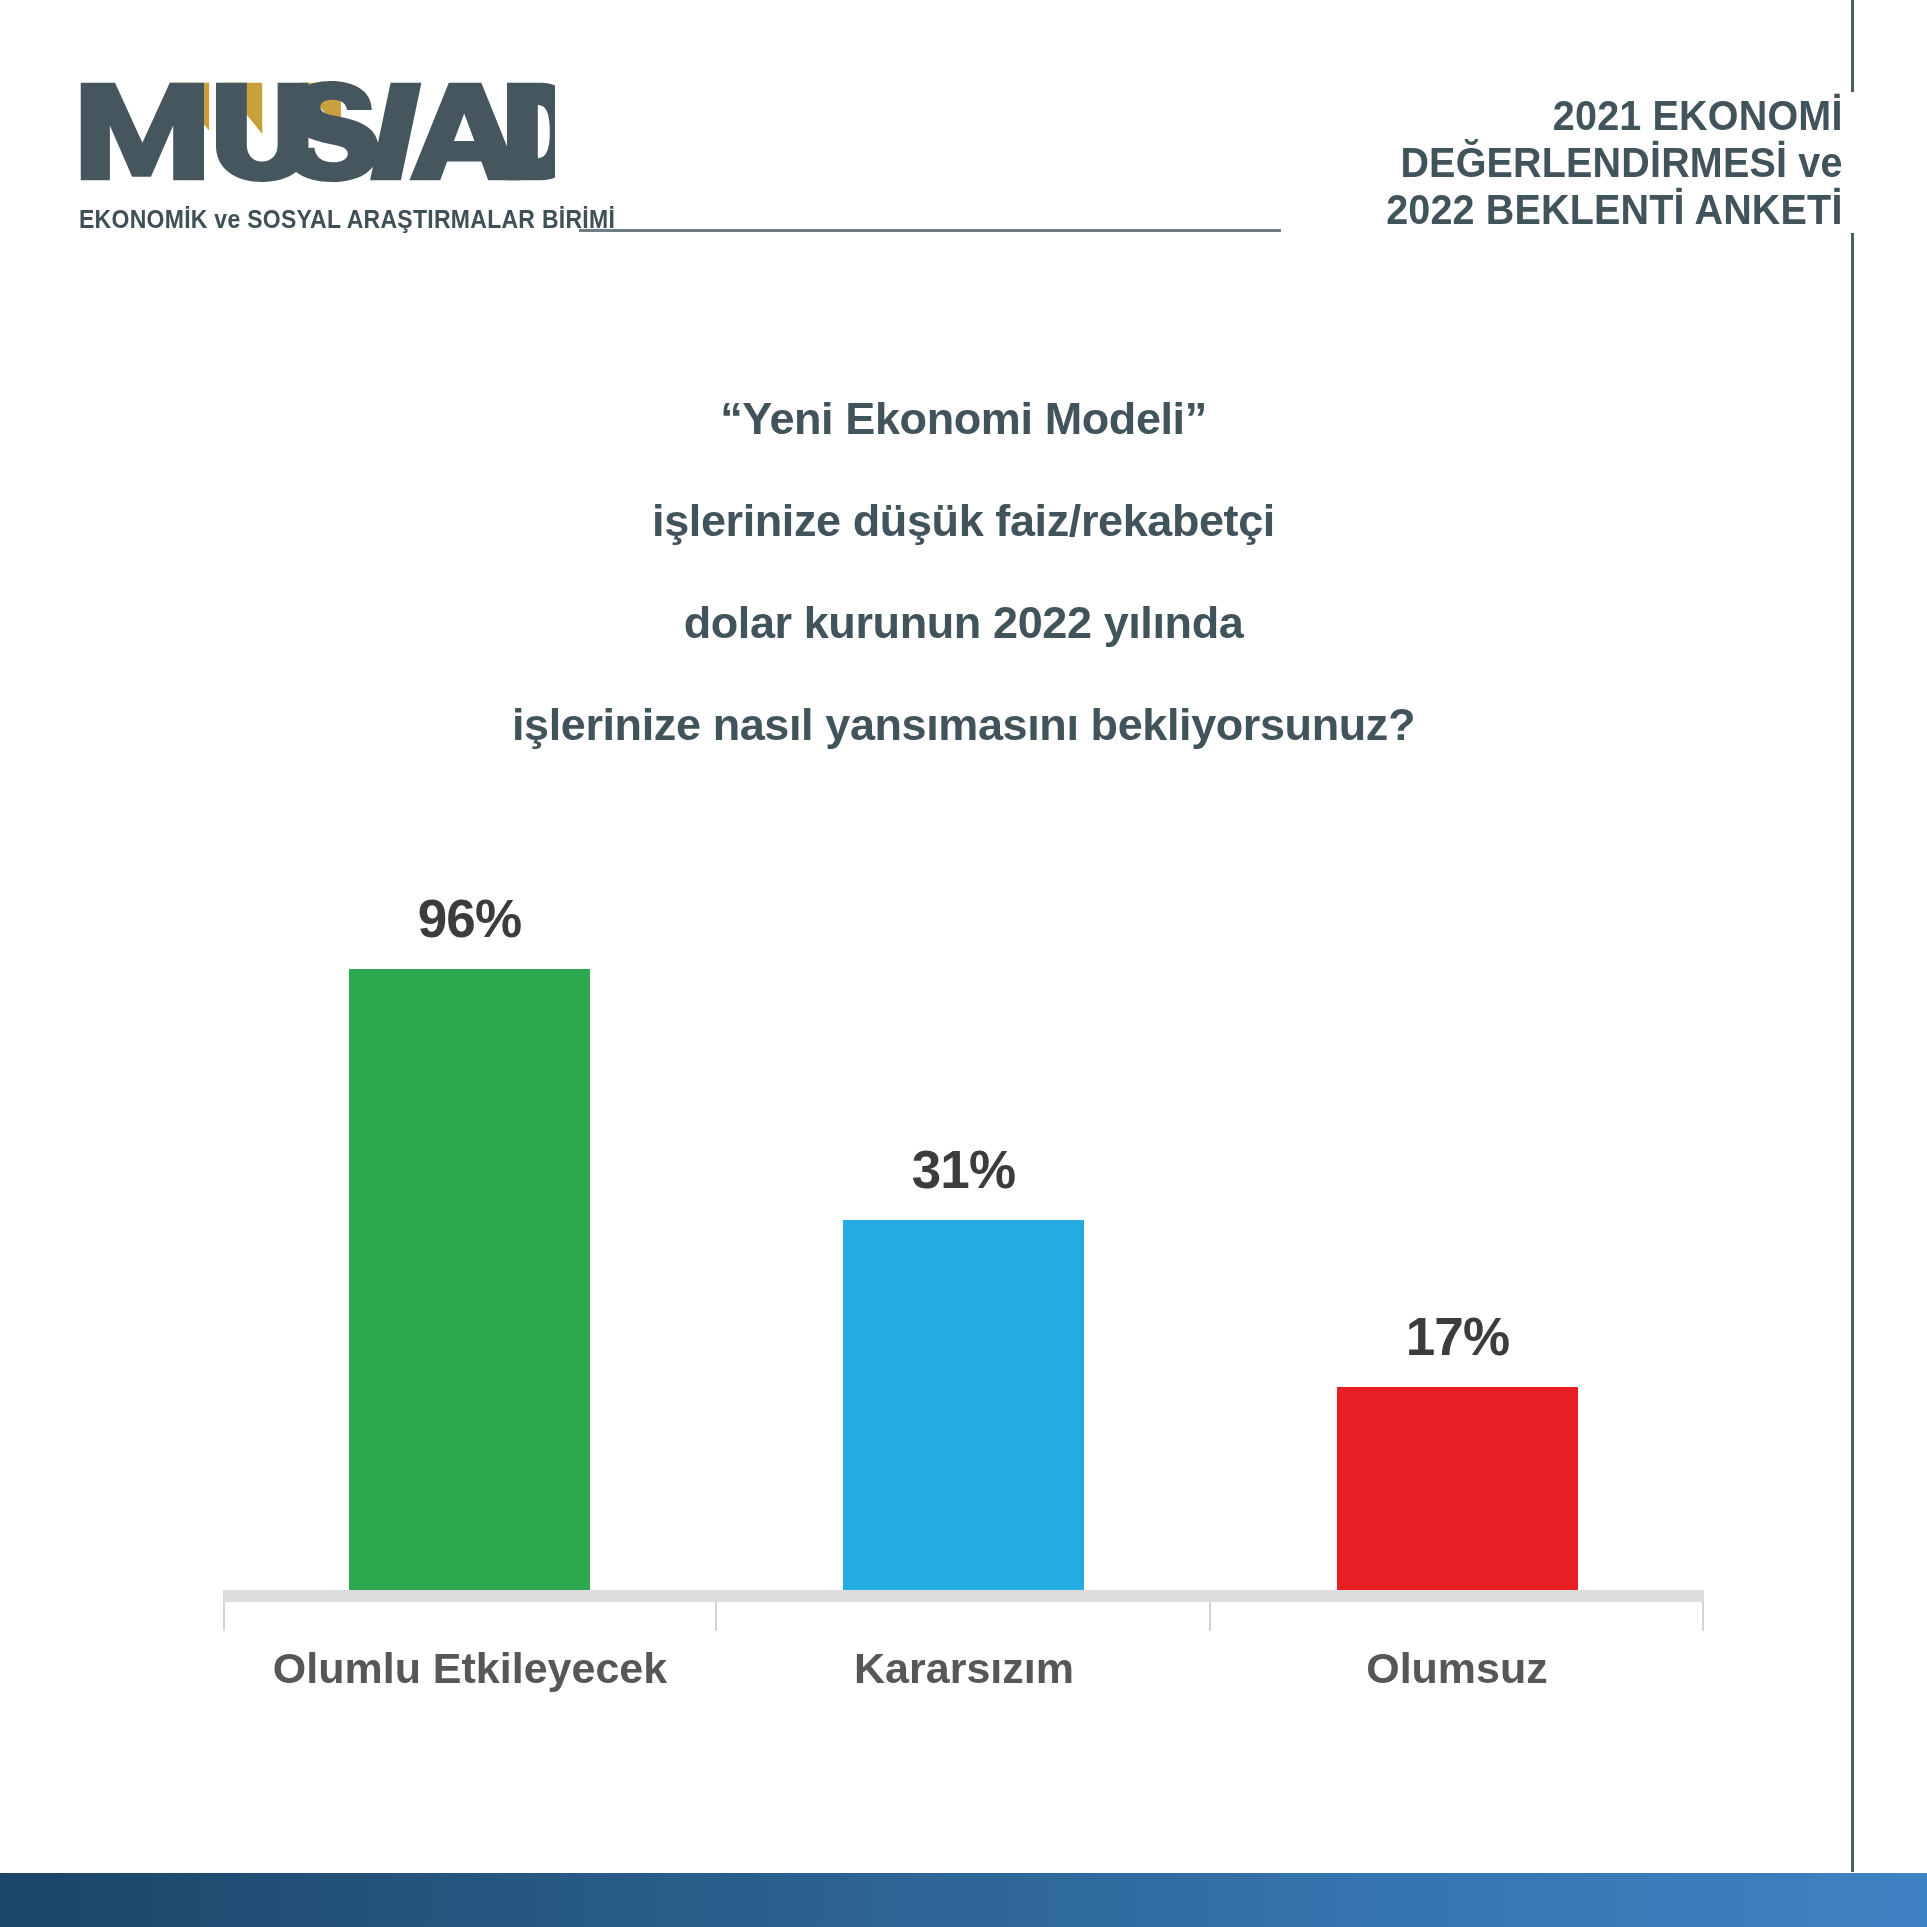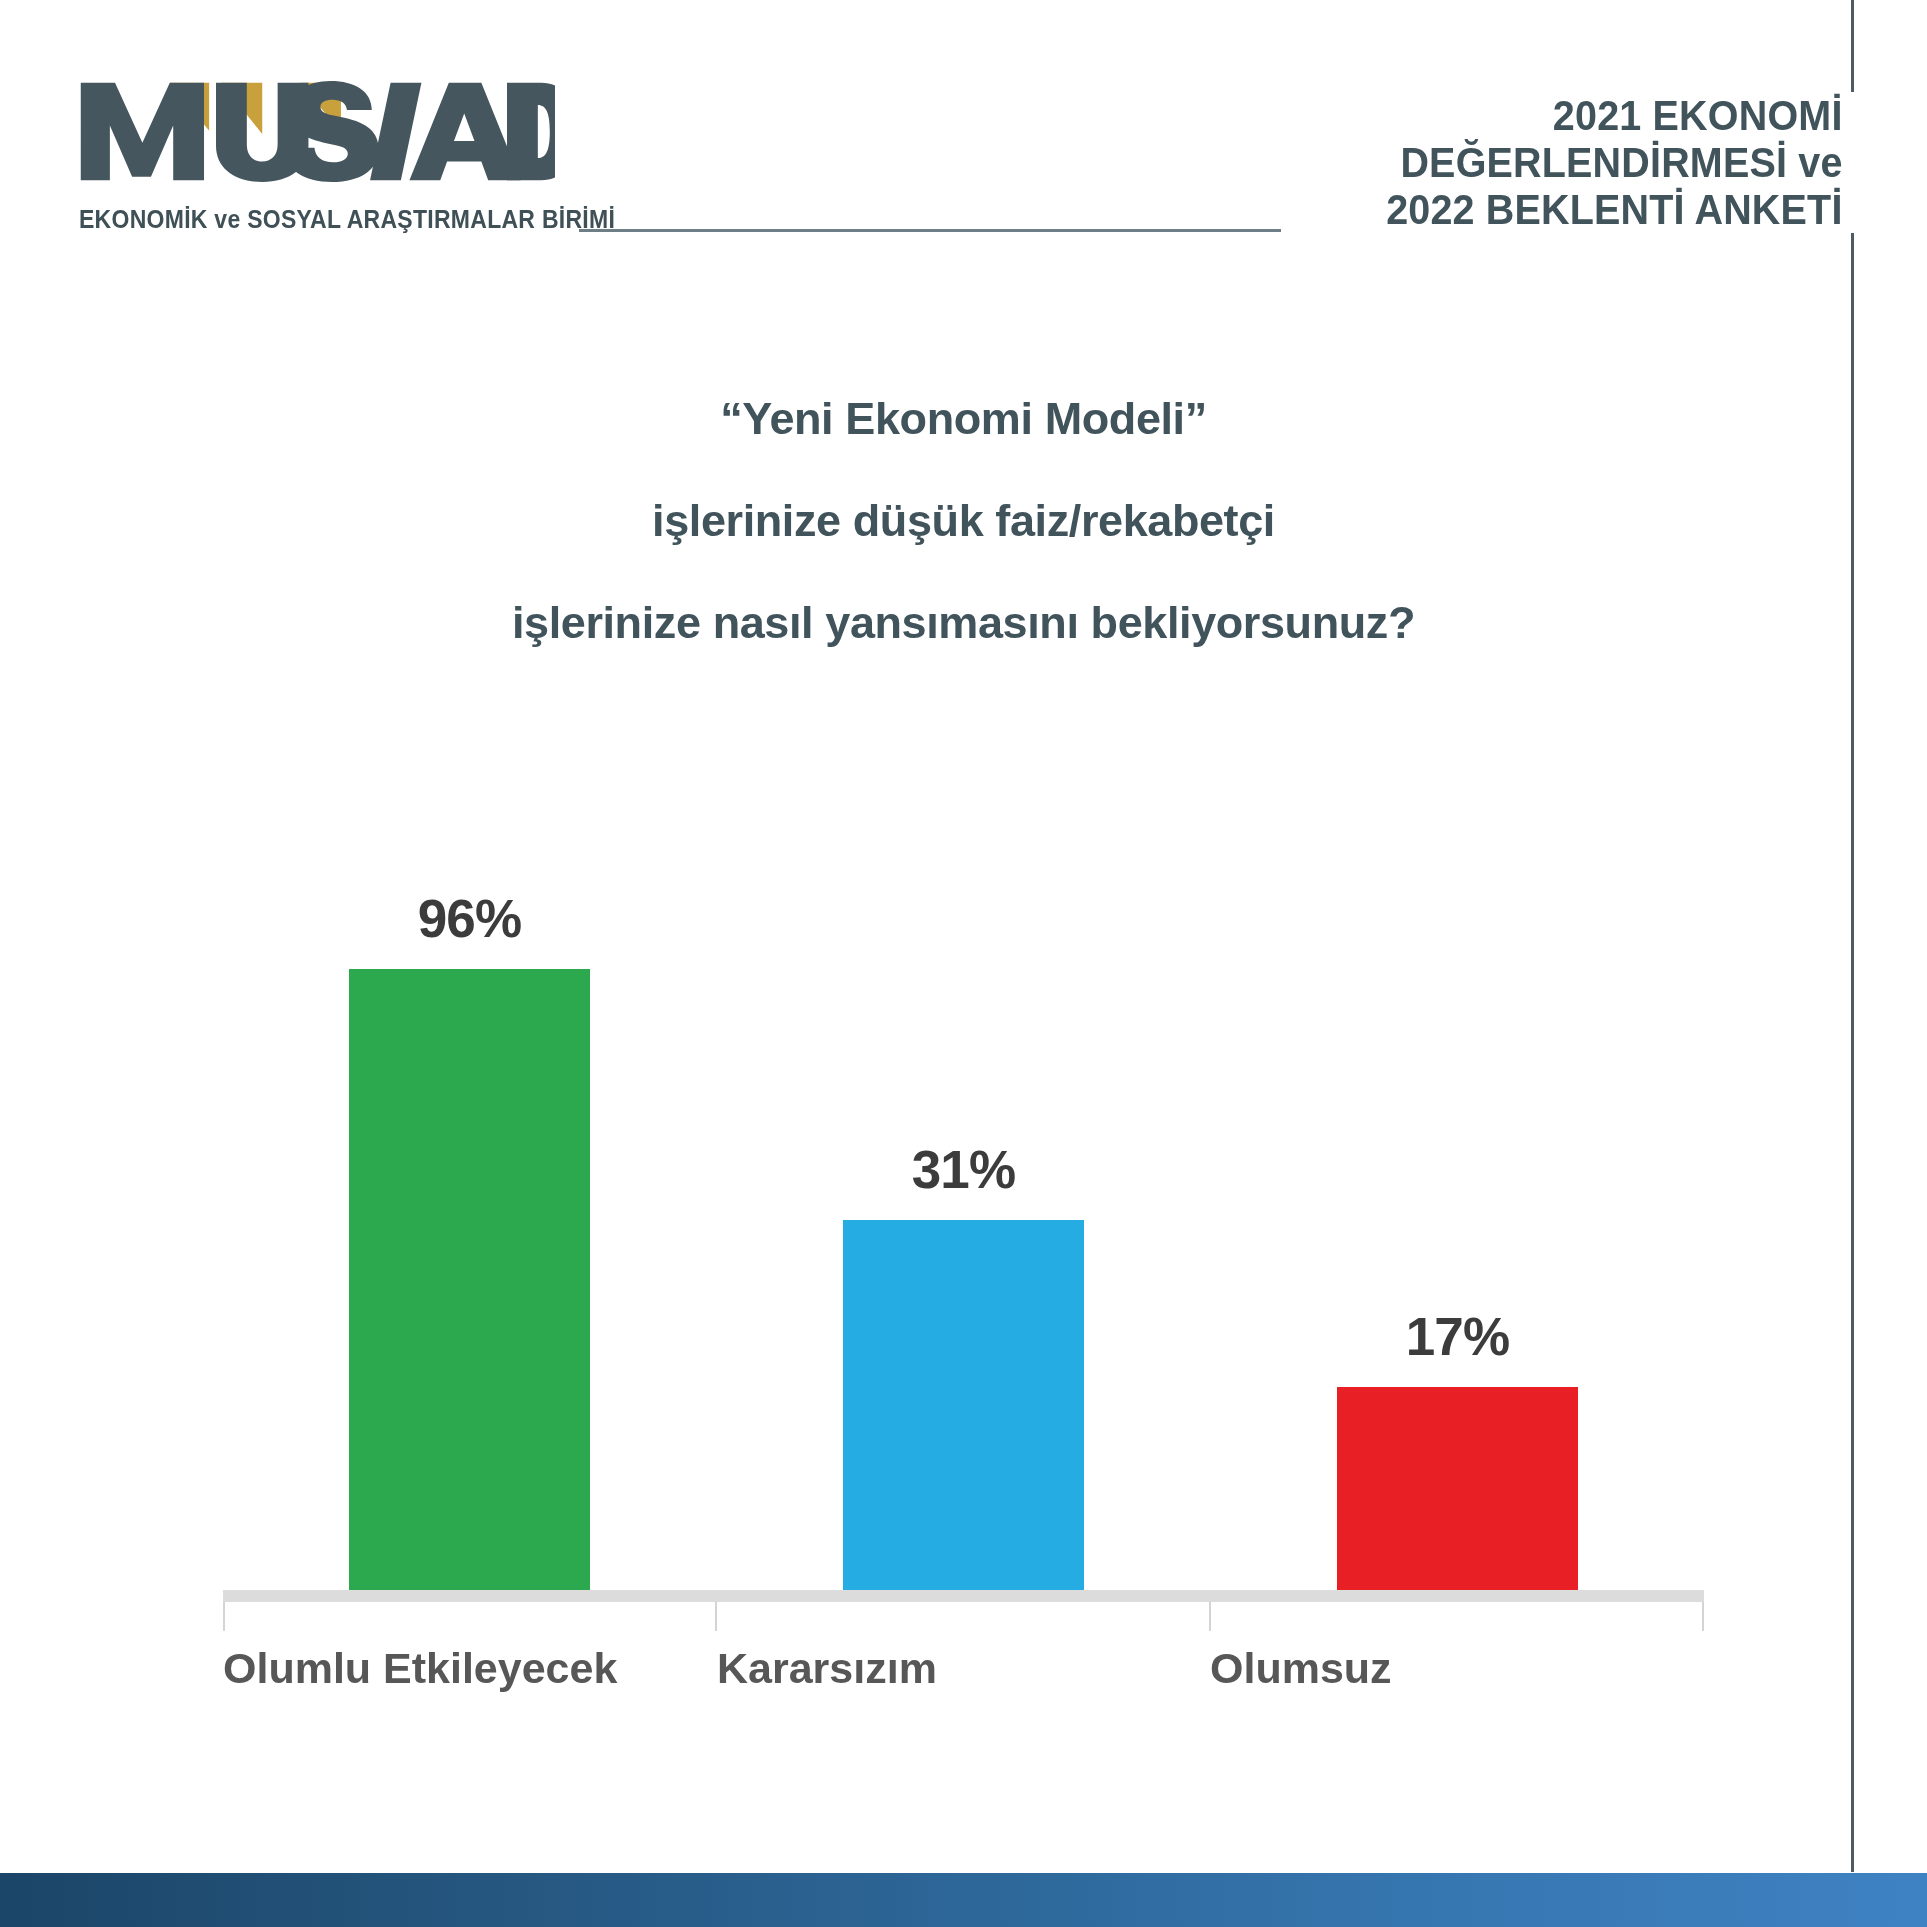--- a/index.html
+++ b/index.html
@@ -118,21 +118,21 @@
     width:1.7px; height:29px;
     background:#d4d4d4;
   }
 
   .cat-labels {
     position:absolute; left:223px; top:1642px;
     width:1481px; height:154px;
   }
   .cat {
     position:absolute;
-    text-align:left;
+    text-align:center;
     color:#575757;
     font-weight:bold;
     font-size:43px;
     line-height:53px;
     font-family:"Liberation Sans", sans-serif;
   }
 
   
   .footer-bar {
     position:absolute; left:0px; top:1873px;
@@ -179,20 +179,21 @@
 
   <div class="header-title">
     <div>2021 EKONOMİ</div>
     <div>DEĞERLENDİRMESİ ve</div>
     <div>2022 BEKLENTİ ANKETİ</div>
   </div>
 
   <div class="question">
     <div>“Yeni Ekonomi Modeli”</div>
     <div>işlerinize düşük faiz/rekabetçi</div>
+    <div>dolar kurunun 2022 yılında</div>
     <div>işlerinize nasıl yansımasını bekliyorsunuz?</div>
   </div>
 
   <div class="chart">
     <div class="plot" id="plot">
         <div class="bar-group" style="left: 126px; width: 241px;">
           <div class="bar" style="height: 621px; background: rgb(44, 169, 79);"></div>
           <div class="bar-value" style="bottom: 641px;">96%</div>
         </div>
         <div class="bar-group" style="left: 620px; width: 241px;">

